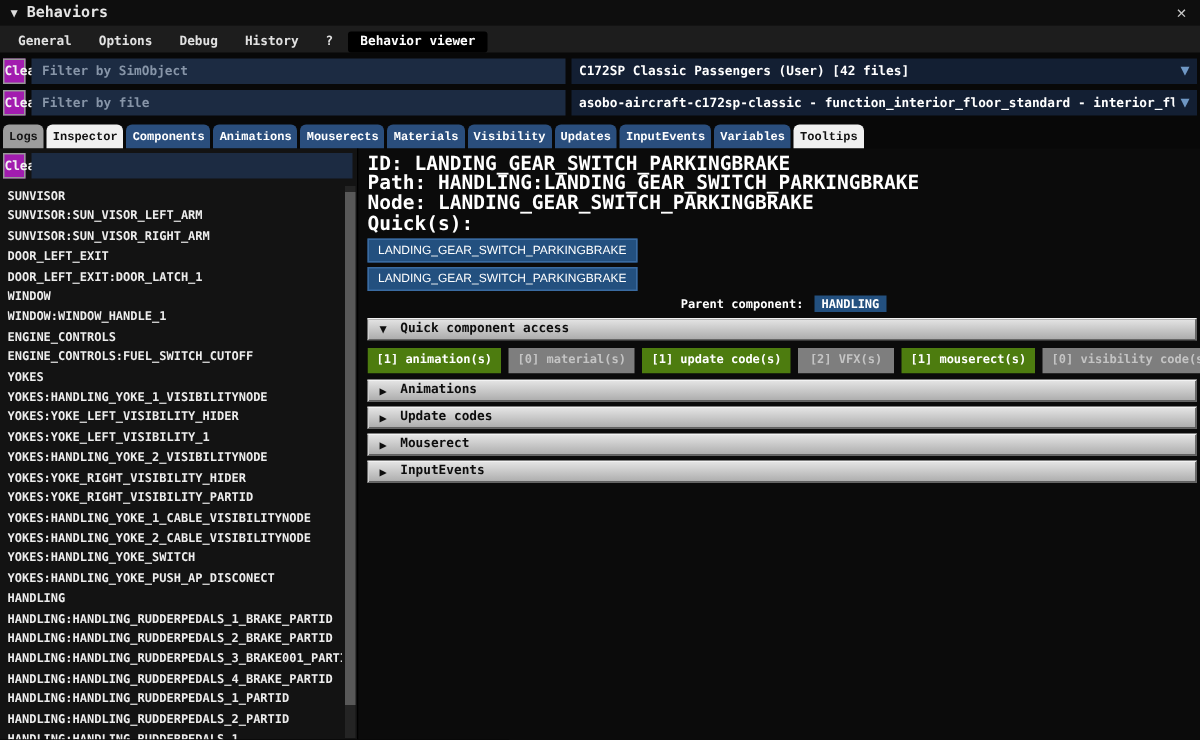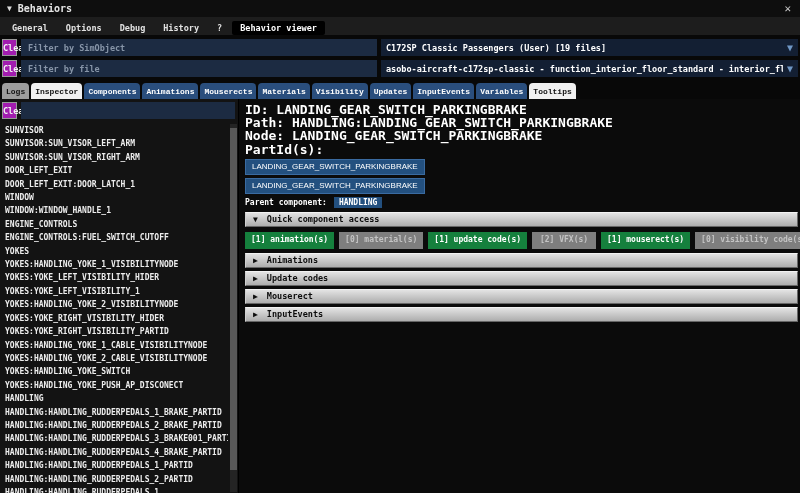--- a/index.html
+++ b/index.html
@@ -49,34 +49,34 @@
   .sim-list { list-style:none; padding:2px 10px 0 5px; }
   .sim-list li { color:#ededed; font-size:8px; line-height:13.4px; white-space:nowrap; overflow:hidden; }
   .scrollbar { position:absolute; top:2px; right:1px; bottom:1px; width:7px; background:#242424; }
   .scroll-thumb { position:absolute; top:4px; left:0; width:7px; height:93%; background:#585858; }
 
   
   .right-panel { flex:1; background:#0b0b0b; padding:4px 0 0 6px; overflow:hidden; min-width:0; }
   .detail-line { color:#fff; font-size:13px; line-height:13.2px; white-space:nowrap; }
   .part-btn { display:block; width:fit-content; margin:3px 0; padding:2px 6px;
     background:#23507f; border:1px solid #3a6ba1; color:#fff; font-size:8px; line-height:10px; }
-  .parent-row { display:flex; align-items:center; gap:7px; margin:3px 0 4px 0; }
+  .parent-row { display:flex; align-items:center; gap:7px; margin:3px 0 4px 0;justify-content:center; }
   .parent-row .label { color:#fff; font-size:8px; }
   .parent-btn { padding:1px 5px; background:#23507f; color:#fff; font-size:8px; }
 
   .section-header { height:15px; margin:3px 2px 0 0; background:linear-gradient(#e3e3e3,#adadad);
     border:1px solid #666; border-top-color:#f2f2f2; border-left-color:#d0d0d0;
     display:flex; align-items:center; gap:9px; padding:0 7px; color:#0d0d0d; font-size:8.5px; }
   .section-header .sec-icon { font-size:8px; }
 
   .qrow { display:flex; gap:5px; margin:5px 0 4px 0; height:17px; overflow:hidden;
     white-space:nowrap; flex-wrap:nowrap; }
   .qbtn { flex:0 0 auto; padding:2px 6px; min-width:64px; text-align:center;
     font-size:8px; line-height:11px; }
-  .qbtn.enabled { background:#15803d; color:#fff; }
+  .qbtn.enabled { background:#4d7c0f; color:#fff; }
   .qbtn.disabled { background:#7e7e7e; color:#c4c4c4; }
 </style>
 </head>
 <body>
 
 <div class="window">
 
   <div class="titlebar">
     <span class="tri">▼</span>
     <span>Behaviors</span>
@@ -96,21 +96,21 @@
 
       <div class="menu-item">?</div>
 
       <div class="menu-item active">Behavior viewer</div>
     </div>
 
   <div class="filter-row">
     <button class="clear-btn">Clear</button>
     <input class="filter-input" placeholder="Filter by SimObject" style="">
     <div class="dropdown">
-      <span class="dd-text">C172SP Classic Passengers (User) [19 files]</span>
+      <span class="dd-text">C172SP Classic Passengers (User) [42 files]</span>
       <span class="dd-arrow">▼</span>
     </div>
   </div>
 
   <div class="filter-row">
     <button class="clear-btn">Clear</button>
     <input class="filter-input" placeholder="Filter by file" style="">
     <div class="dropdown">
       <span class="dd-text">asobo-aircraft-c172sp-classic - function_interior_floor_standard - interior_floor</span>
       <span class="dd-arrow">▼</span>
@@ -211,21 +211,21 @@
         <div class="scrollbar">
           <div class="scroll-thumb"></div>
         </div>
       </div>
     </div>
 
     <div class="right-panel">
       <div class="detail-line"><span>ID:</span> <span>LANDING_GEAR_SWITCH_PARKINGBRAKE</span></div>
       <div class="detail-line"><span>Path:</span> <span>HANDLING:LANDING_GEAR_SWITCH_PARKINGBRAKE</span></div>
       <div class="detail-line"><span>Node:</span> <span>LANDING_GEAR_SWITCH_PARKINGBRAKE</span></div>
-      <div class="detail-line">PartId(s):</div>
+      <div class="detail-line">Quick(s):</div>
 
       <div>
 
           <button class="part-btn">LANDING_GEAR_SWITCH_PARKINGBRAKE</button>
 
           <button class="part-btn">LANDING_GEAR_SWITCH_PARKINGBRAKE</button>
         </div>
 
       <div class="parent-row">
         <span class="label">Parent component:</span>

